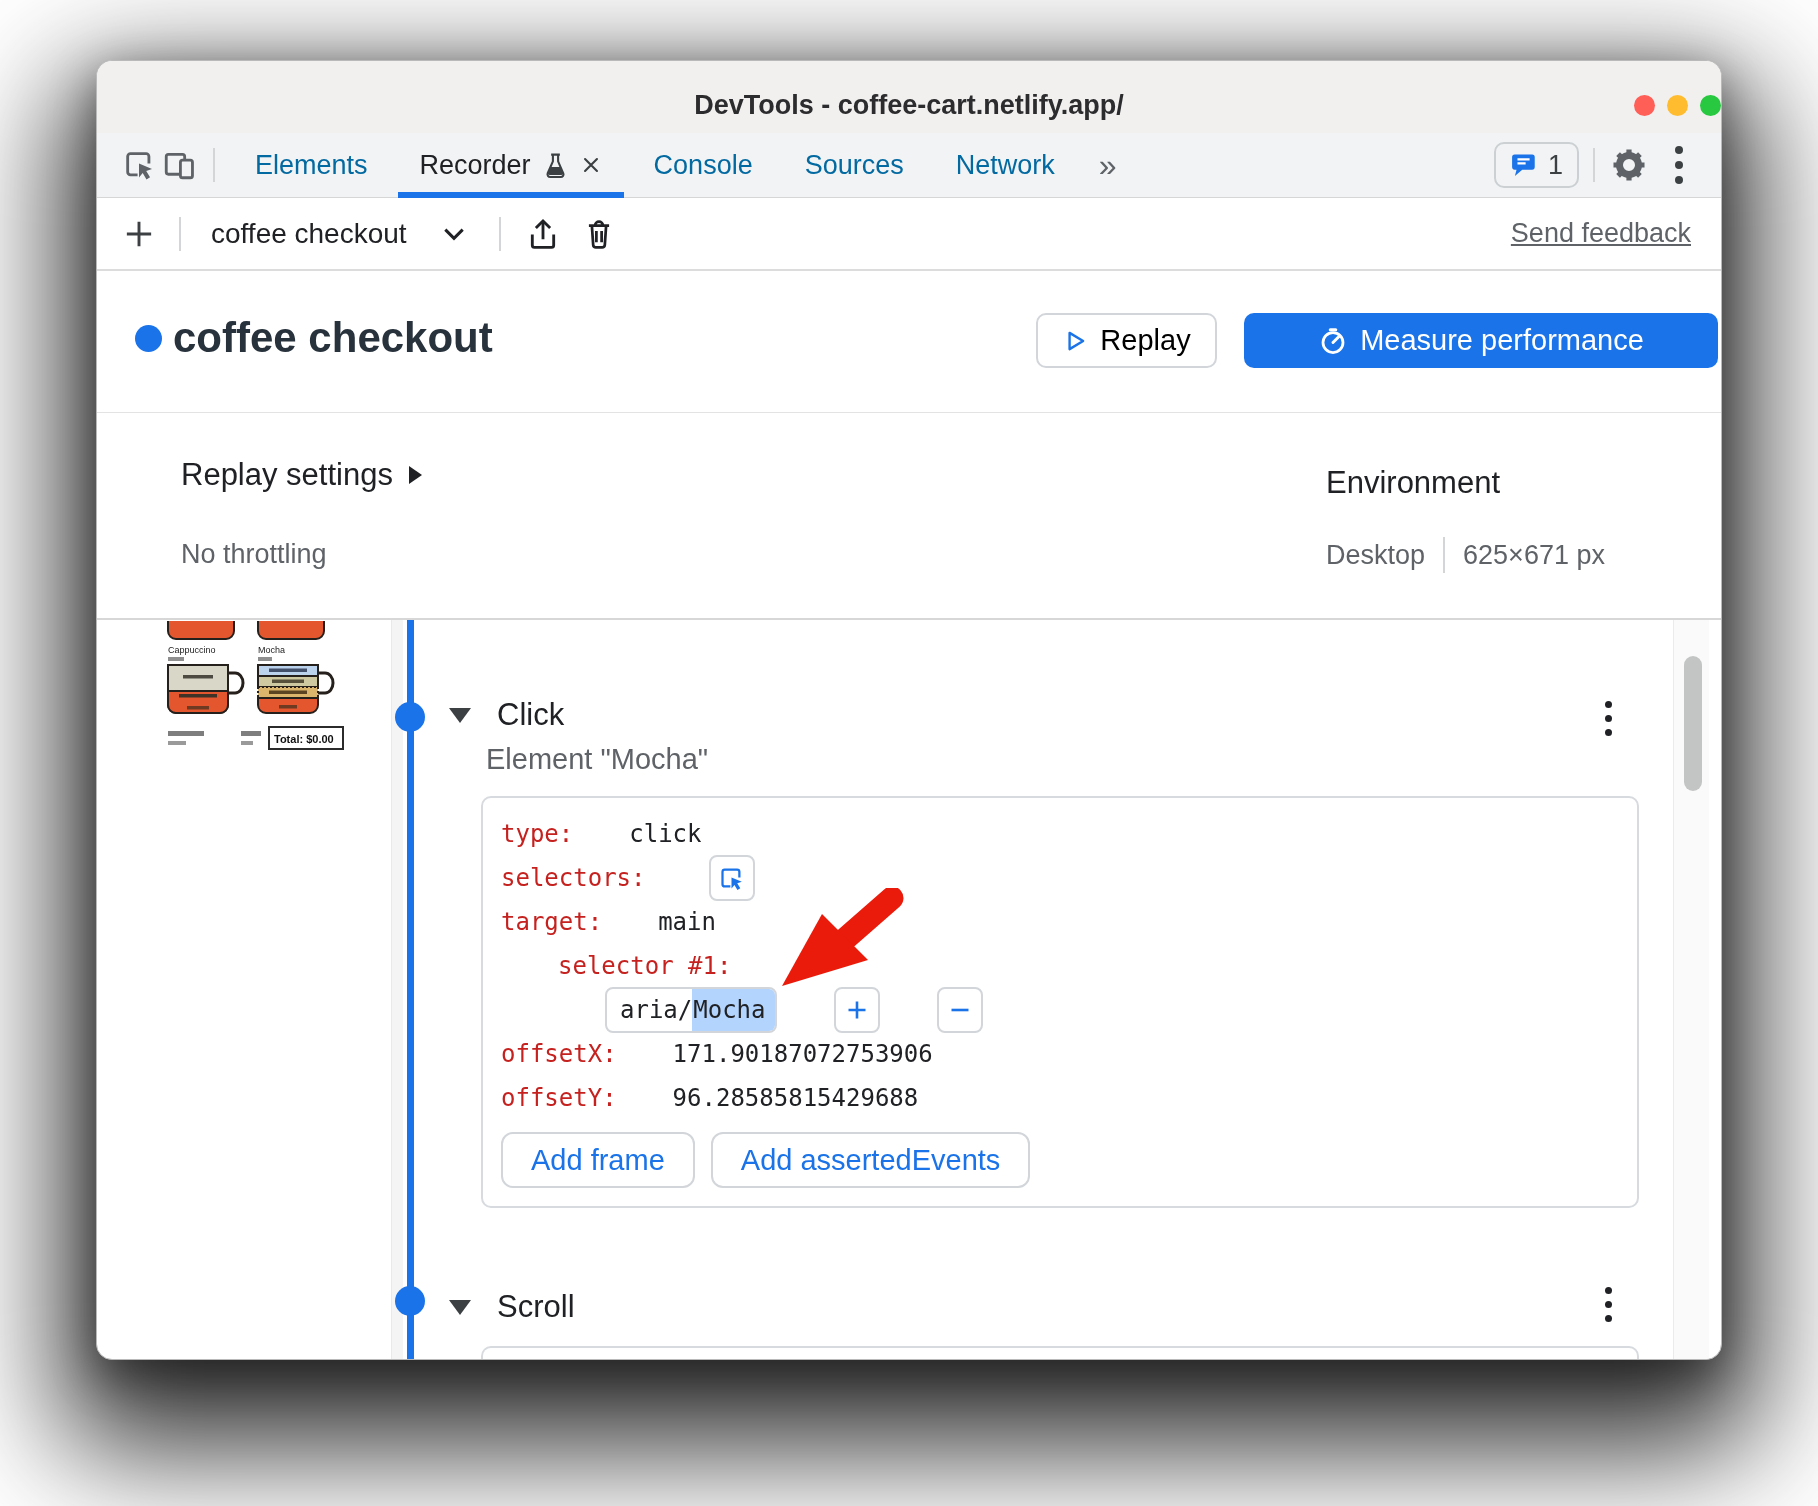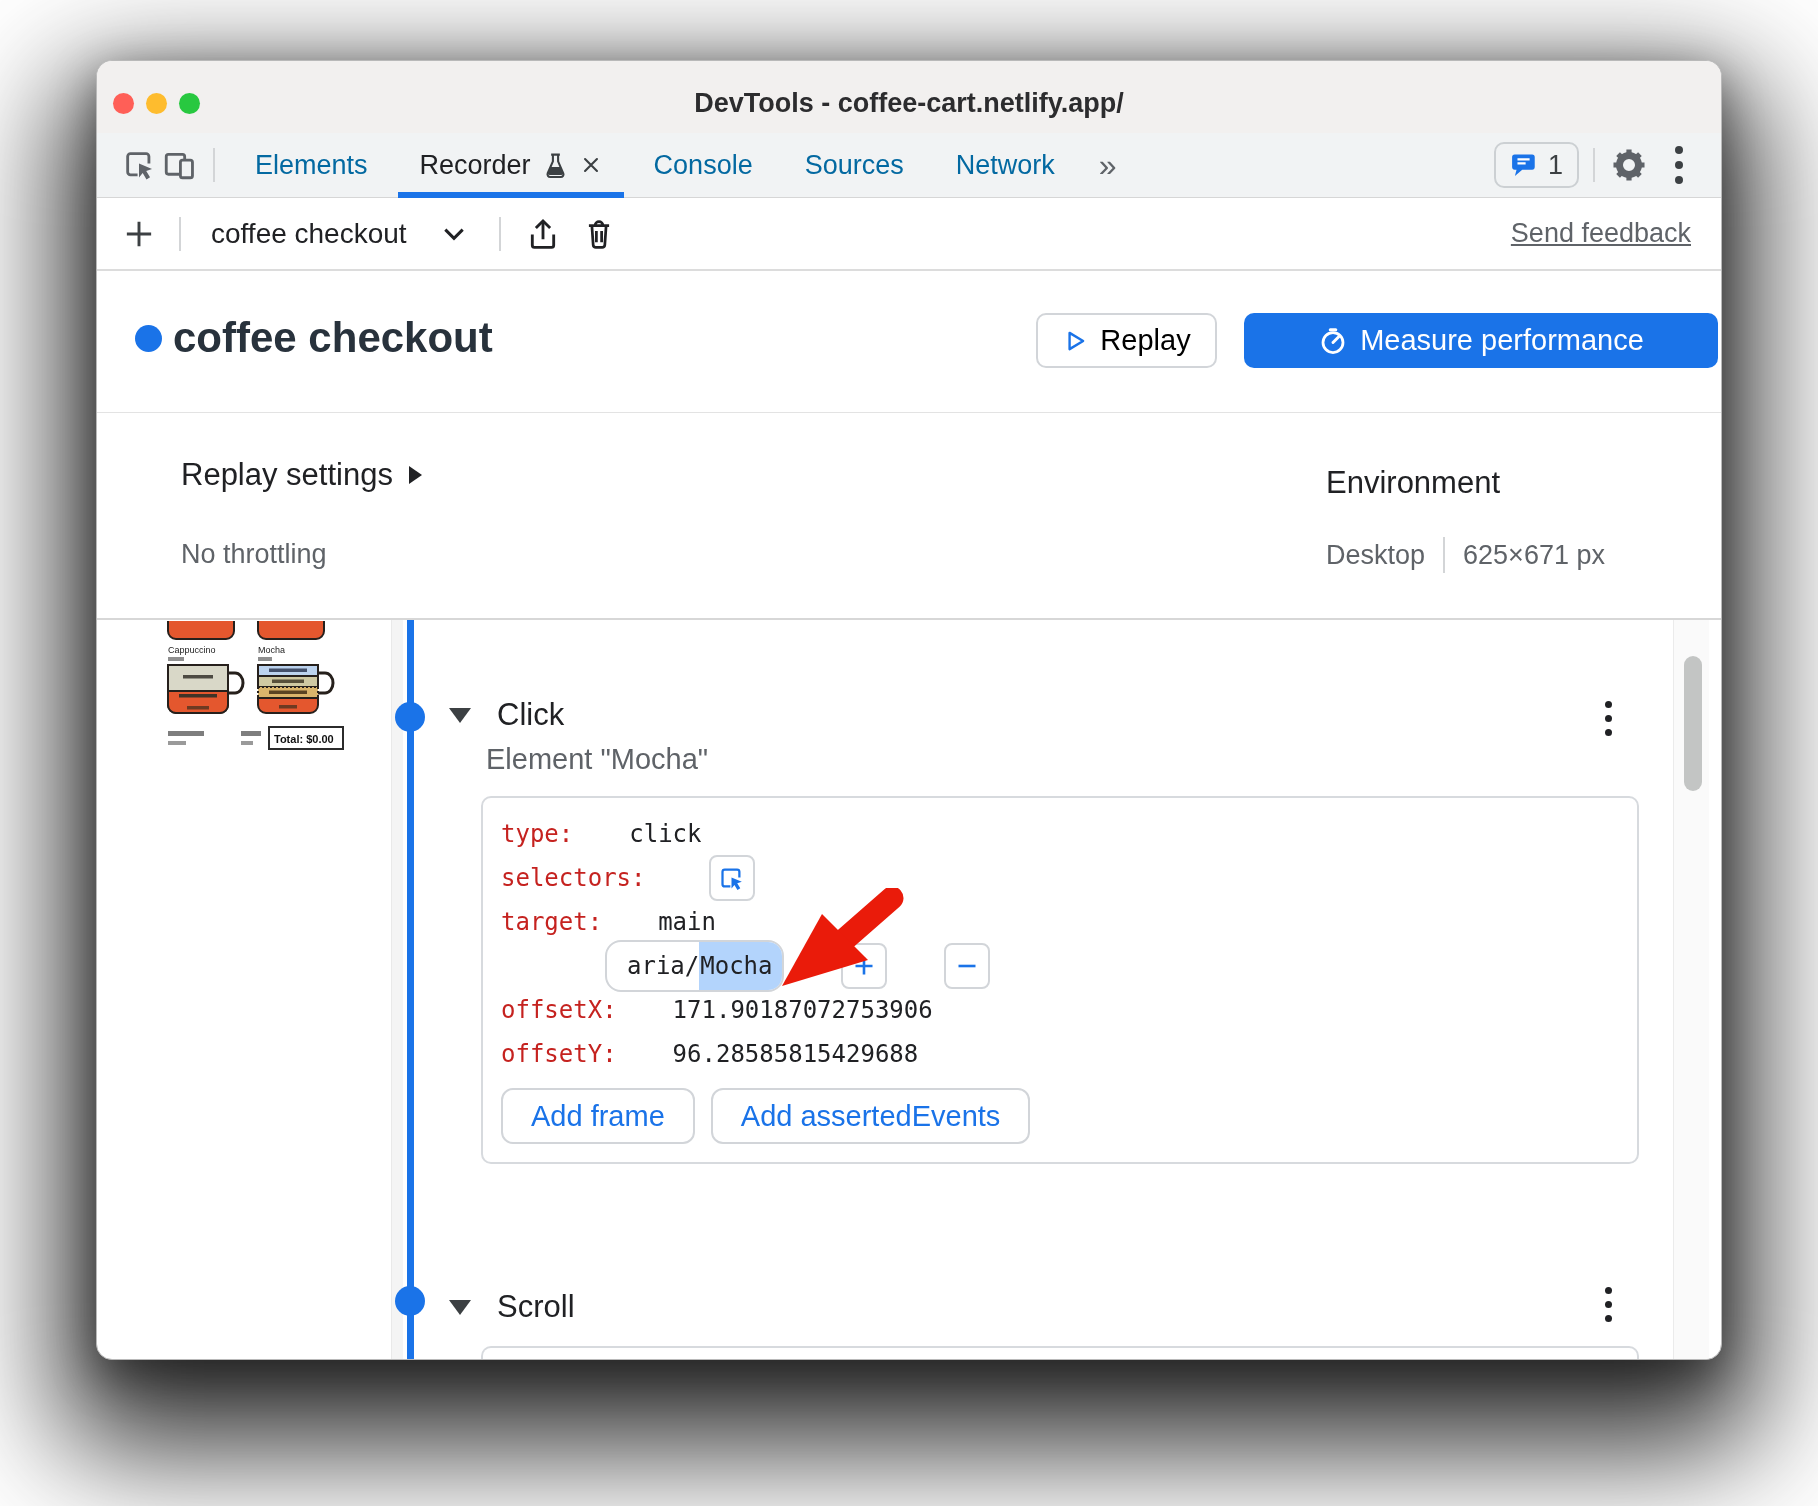--- a/index.html
+++ b/index.html
@@ -7,21 +7,21 @@
     font-family:"Liberation Sans", sans-serif; color:#202124; position:relative; }
   .abs { position:absolute; }
 
   
   .window { position:absolute; left:96px; top:60px; width:1626px; height:1300px;
     background:#fff; border:1px solid #b9b9b9; border-radius:16px; overflow:hidden;
     box-shadow: 0 55px 120px 35px rgba(0,0,0,0.80), 0 14px 45px rgba(0,0,0,0.40); }
 
   
   .titlebar { position:absolute; left:0; top:0; right:0; height:90px; background:#f2f0ef;
-    border-bottom:5px solid #6d28d9; display:flex; align-items:center; }
+    border-bottom:1px solid #6d28d9; display:flex; align-items:center;justify-content:flex-end; }
   .lights { display:flex; gap:12px; padding-left:16px; }
   .light { width:21px; height:21px; border-radius:50%; }
   .light.red{background:#ff5f57;} .light.yellow{background:#febc2e;} .light.green{background:#28c840;}
   .win-title { position:absolute; left:0; right:0; text-align:center; font-size:27px; font-weight:700; color:#2c2c2e; }
 
   
   .tabbar { position:absolute; left:0; top:72px; right:0; height:65px; background:#f1f3f4;
     border-bottom:1px solid #d6d6d6; display:flex; align-items:center; padding:0 26px 0 22px; }
   .tb-icon { width:40px; height:40px; display:flex; align-items:center; justify-content:center; color:#5f6368; }
   .v-sep { width:2px; height:34px; background:#d3d5d7; margin:0 14px; }
@@ -77,22 +77,22 @@
   
   .code-box { position:absolute; left:384px; top:735px; width:1158px; background:#fff;
     border:2px solid #d7dade; border-radius:10px; padding:14px 20px 18px 18px;
     font-family:"DejaVu Sans Mono","Liberation Mono",monospace; font-size:24px; }
   .code-line { display:flex; align-items:center; height:44px; white-space:pre;gap:41px; }
   .ck { color:#c5221f; }
   .cv { color:#202124; margin-left:15px; }
   .ind1 { padding-left:57px; } .ind2 { padding-left:104px; }
   .icon-btn { width:46px; height:46px; border:2px solid #d2d5d9; border-radius:8px; background:#fff;
     display:inline-flex; align-items:center; justify-content:center; }
-  .sel-input { display:inline-flex; align-items:stretch; height:52px; border:2px solid #d2d5d9; border-radius:16px;
-    background:#fff; padding:0 0 0 20px; overflow:hidden; }
+  .sel-input { display:inline-flex; align-items:stretch; height:46px; border:2px solid #d2d5d9; border-radius:8px;
+    background:#fff; padding:0 0 0 13px; overflow:hidden; }
   .sel-input span { display:flex; align-items:center; font-size:24px; color:#202124; }
   .sel-highlight { background:#b3d4fc; padding:0 9px 0 1px; }
   .code-btn-row { display:flex; gap:16px; margin-top:12px; }
   .code-btn { height:56px; border:2px solid #d2d5d9; border-radius:12px; background:#fff; color:#1a73e8;
     font-size:29px; font-weight:500; font-family:"Liberation Sans",sans-serif; display:inline-flex; align-items:center; padding:0 28px; }
 
   
   .code-box-partial { position:absolute; left:384px; top:1285px; width:1158px; height:15px;
     border:2px solid #d7dade; border-bottom:none; border-radius:10px 10px 0 0; background:#fff; }
 
@@ -347,20 +347,23 @@
         <svg width="27" height="27" viewBox="0 0 24 24">
           <path d="M11 19 H6 a2 2 0 0 1 -2 -2 V6 a2 2 0 0 1 2 -2 h11 a2 2 0 0 1 2 2 v5" fill="none" stroke="#1a73e8" stroke-width="2"></path>
           <path d="M12 11 l9.2 3.9 -4.1 1.3 2.7 4.5 -2.5 1.5 -2.7 -4.5 -2.6 3.2 z" fill="#1a73e8"></path>
         </svg>
       </span>
     </div>
     <div class="code-line">
       <span class="ck">target:</span>
       <span class="cv">main</span>
     </div>
+    <div class="code-line ind1">
+      <span class="ck">selector #1:</span>
+    </div>
     <div class="code-line ind2">
       <span class="sel-input">
         <span>aria/</span>
         <span class="sel-highlight">Mocha</span>
       </span>
       <span class="icon-btn" style="margin-left:16px;">
         <svg width="24" height="24" viewBox="0 0 24 24">
             <path d="M12 3.5 V20.5 M3.5 12 H20.5" stroke="#1a73e8" stroke-width="2.6"></path>
           </svg>
       </span>

